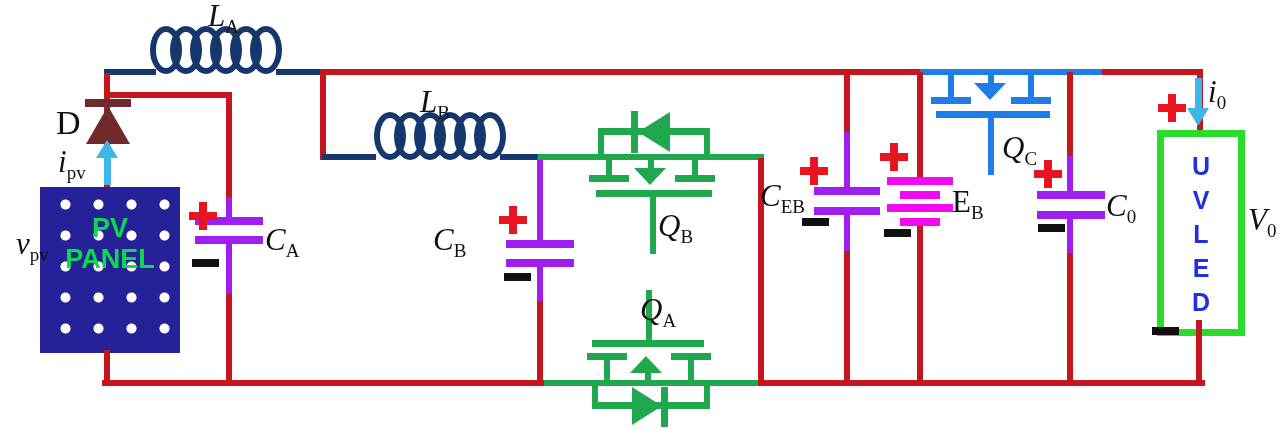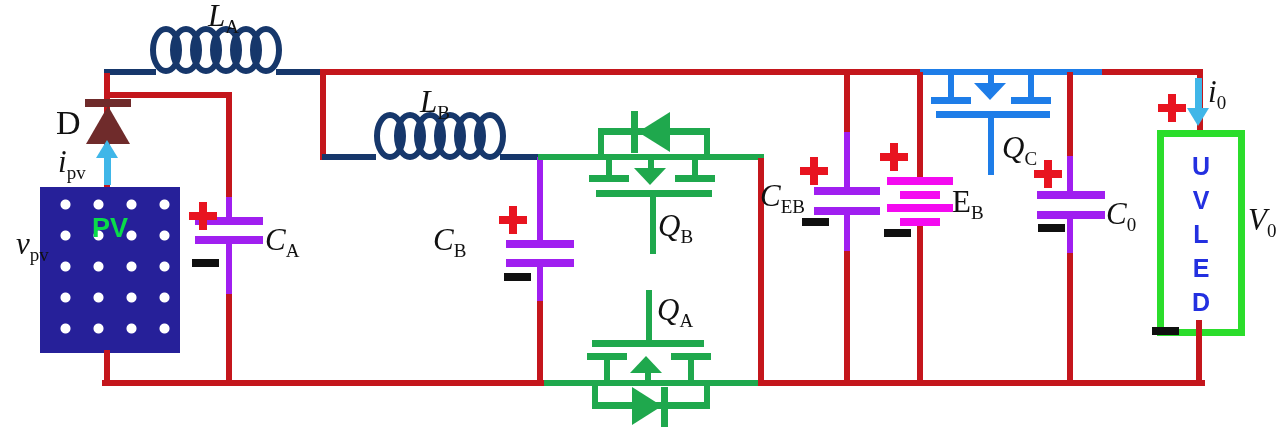--- a/index.html
+++ b/index.html
@@ -51,20 +51,21 @@
   <div class="w red" style="left:104px;top:92px;width:128px;height:6px"></div>
 
   <div class="w" style="left:85px;top:99px;width:46px;height:8px;background:#6F2B2B"></div>
   <div class="tri" style="left:86px;top:106px;border-left:22px solid transparent;border-right:22px solid transparent;border-bottom:38px solid #6F2B2B"></div>
 
   <div class="w cyn" style="left:104px;top:157px;width:7px;height:28px"></div>
   <div class="tri" style="left:96px;top:140px;border-left:11px solid transparent;border-right:11px solid transparent;border-bottom:18px solid #3FB6E8"></div>
 
   <div id="pvpanel">
     <div class="pvtext" style="margin-top:26px">PV</div>
+    <div class="pvtext">PANEL</div>
   </div>
   <div class="w red" style="left:104px;top:350px;width:6px;height:34px"></div>
 
   <div class="coil" style="left:150px;top:26px;width:132px;height:48px">
     <div class="ring" style="left:0px;top:0"></div>
     <div class="ring" style="left:20px;top:0"></div>
     <div class="ring" style="left:40px;top:0"></div>
     <div class="ring" style="left:60px;top:0"></div>
     <div class="ring" style="left:80px;top:0"></div>
     <div class="ring" style="left:100px;top:0"></div>
@@ -184,21 +185,21 @@
   <div class="minus" style="left:1152px;top:327px"></div>
 
   <div class="lbl" style="left:208px;top:0px"><span>L</span><sub>A</sub></div>
   <div class="lbl" style="left:420px;top:86px"><span>L</span><sub>B</sub></div>
   <div class="lbl up" style="left:56px;top:106px;font-size:34px">D</div>
   <div class="lbl" style="left:58px;top:146px"><span>i</span><sub>pv</sub></div>
   <div class="lbl" style="left:16px;top:228px"><span>v</span><sub>pv</sub></div>
   <div class="lbl" style="left:265px;top:224px"><span>C</span><sub>A</sub></div>
   <div class="lbl" style="left:433px;top:224px"><span>C</span><sub>B</sub></div>
   <div class="lbl" style="left:658px;top:210px"><span>Q</span><sub>B</sub></div>
-  <div class="lbl" style="left:657px;top:294px"><span>Q</span><sub>A</sub></div>
+  <div class="lbl" style="left:640px;top:294px"><span>Q</span><sub>A</sub></div>
   <div class="lbl" style="left:760px;top:180px"><span>C</span><sub>EB</sub></div>
   <div class="lbl up" style="left:952px;top:186px"><span>E</span><sub>B</sub></div>
   <div class="lbl" style="left:1002px;top:132px"><span>Q</span><sub>C</sub></div>
-  <div class="lbl" style="left:1106px;top:198px"><span>C</span><sub>0</sub></div>
+  <div class="lbl" style="left:1106px;top:190px"><span>C</span><sub>0</sub></div>
   <div class="lbl" style="left:1208px;top:76px"><span>i</span><sub>0</sub></div>
   <div class="lbl" style="left:1248px;top:204px"><span>V</span><sub>0</sub></div>
 
 </div>
 
 </body></html>

